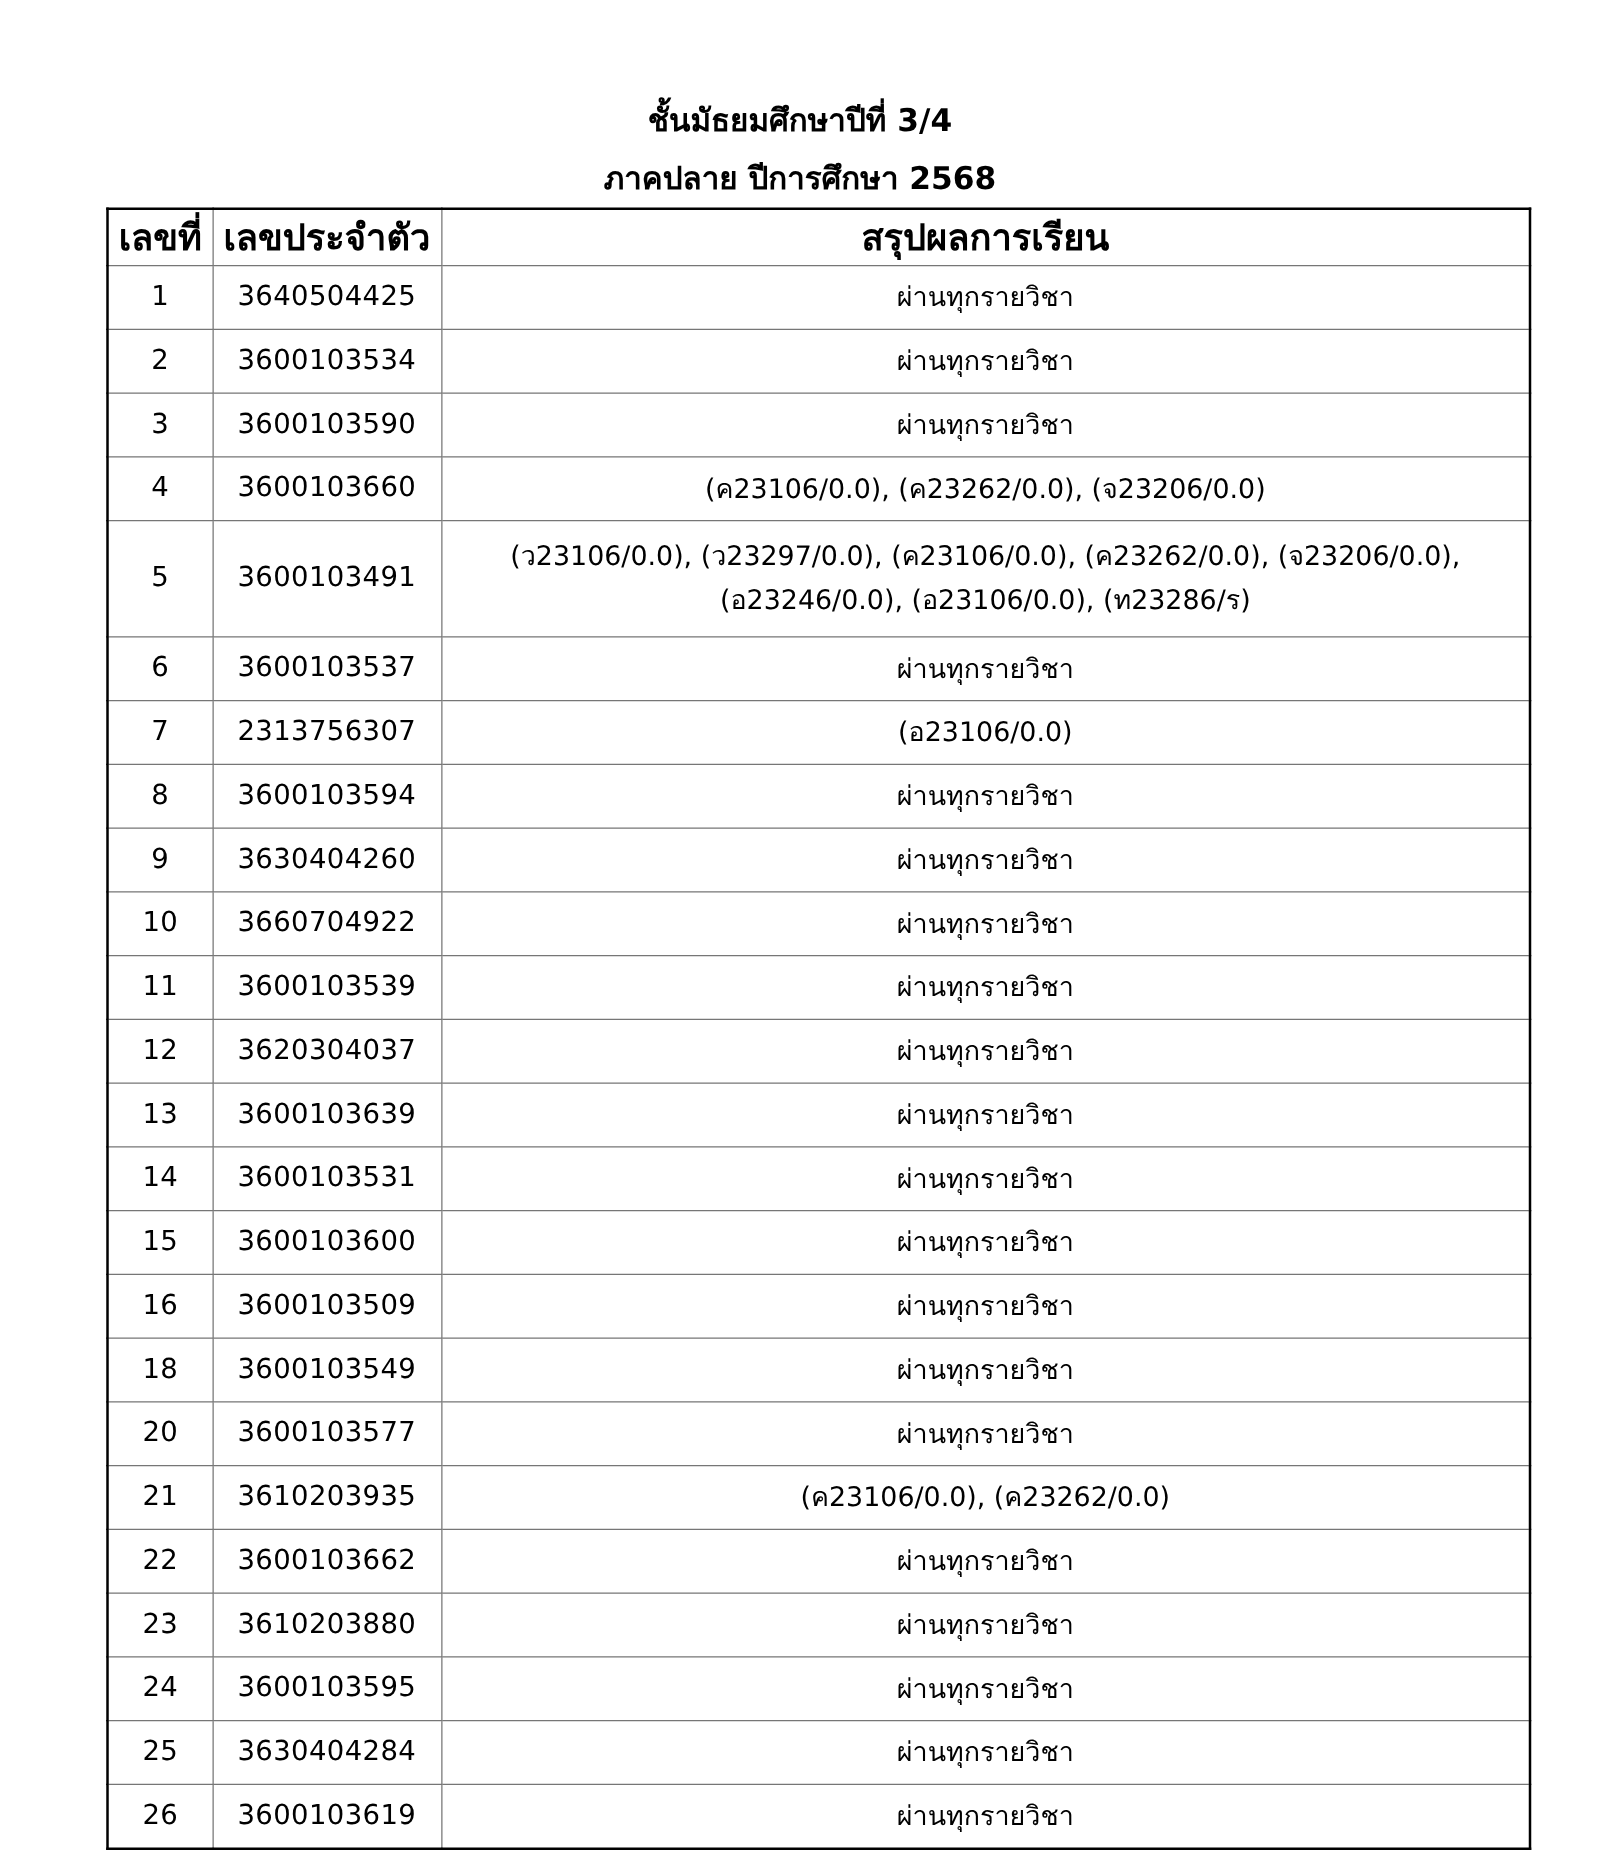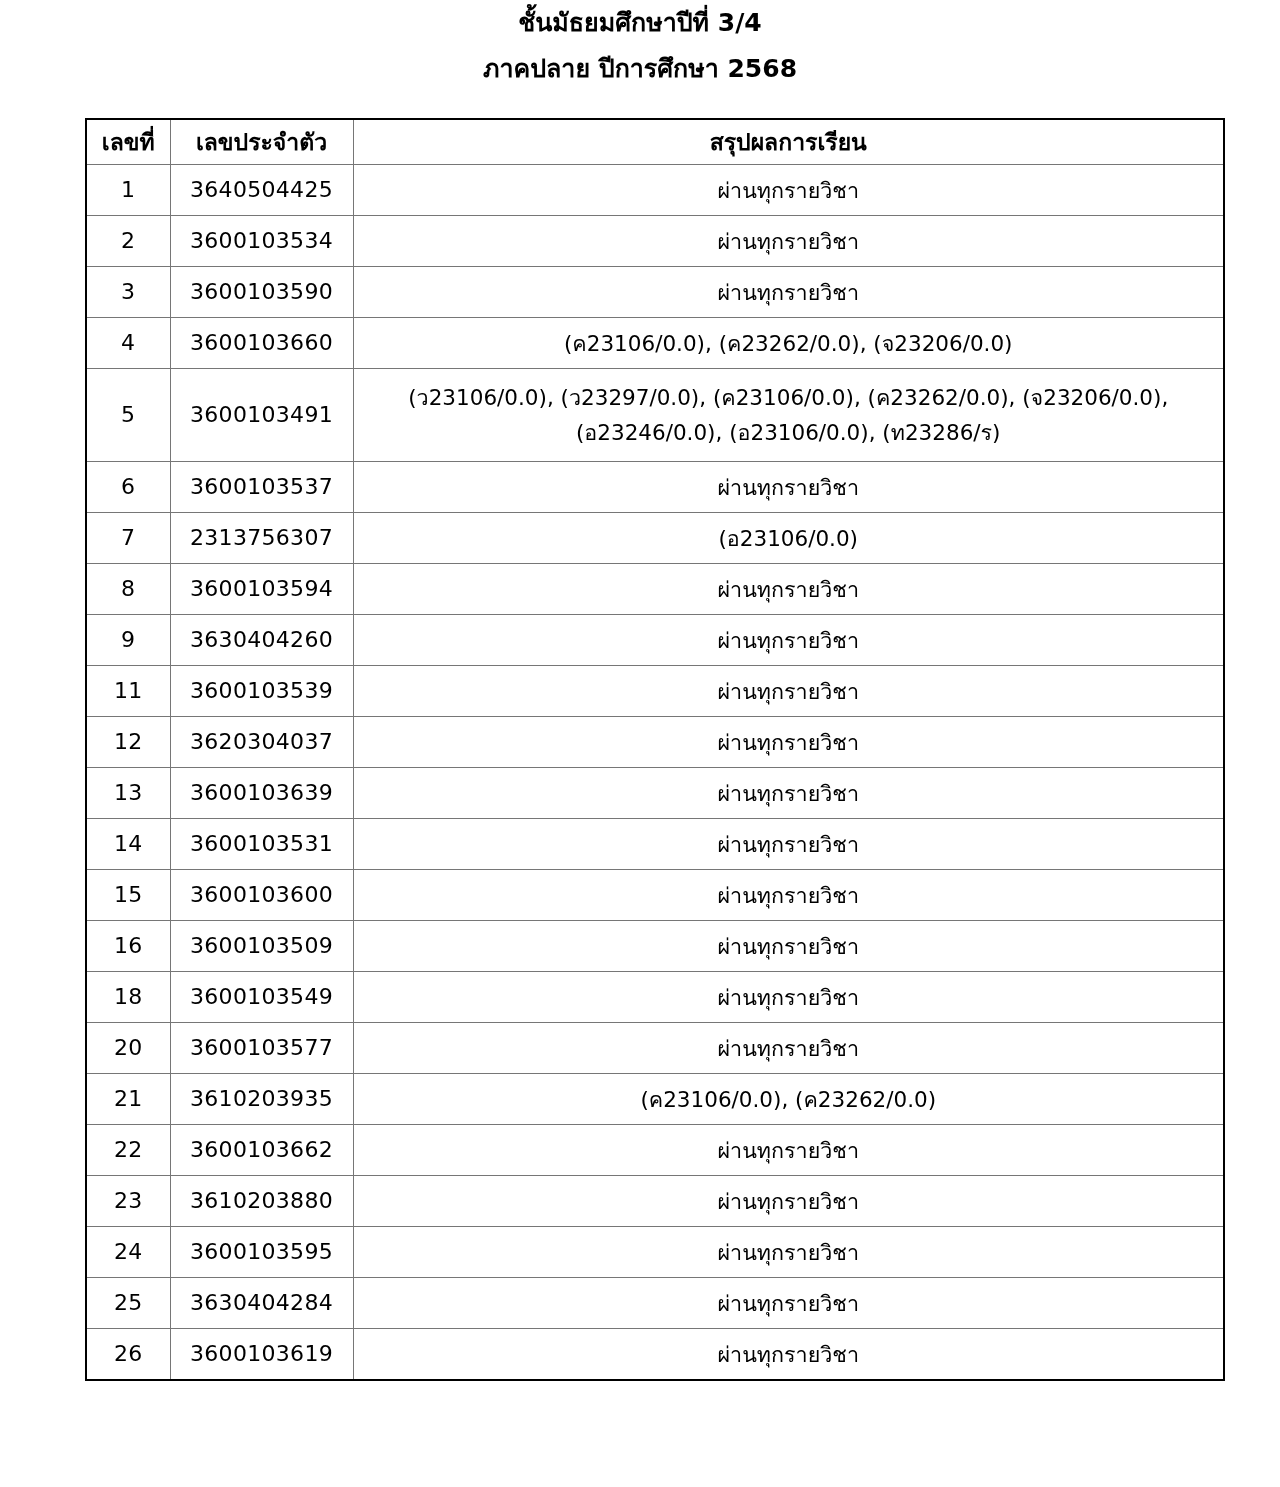--- a/index.html
+++ b/index.html
@@ -16,21 +16,23 @@
   }
 
   .page {
     position: relative;
     width: 1280px;
     height: 1487px;
     box-sizing: border-box;
   }
 
   .title-block {
+    padding-top: 26px;
     text-align: center;
+    margin-top: 48px;
   }
   .title-line {
     font-size: 25px;
     font-weight: bold;
     line-height: 46px;
     letter-spacing: 0px;
     white-space: nowrap;
   }
 
   .table-wrap {
@@ -58,21 +60,21 @@
     vertical-align: middle;
     padding: 0 4px;
     font-size: 22px;
     line-height: 34px;
     color: #000000;
   }
 
   table.grades thead th {
     font-weight: bold;
     height: 44px;
-    font-size: 23px;
+    font-size: 29px;
   }
 
   table.grades tbody td {
     font-weight: normal;
     height: 42px;
   }
 
   table.grades tbody td.num,
   table.grades tbody td.sid {
     font-family: "DejaVu Sans", "Liberation Sans", sans-serif;
@@ -154,20 +156,25 @@
             <td class="num">8</td>
             <td class="sid">3600103594</td>
             <td class="result">ผ่านทุกรายวิชา</td>
           </tr>
           <tr>
             <td class="num">9</td>
             <td class="sid">3630404260</td>
             <td class="result">ผ่านทุกรายวิชา</td>
           </tr>
           <tr>
+            <td class="num">10</td>
+            <td class="sid">3660704922</td>
+            <td class="result">ผ่านทุกรายวิชา</td>
+          </tr>
+          <tr>
             <td class="num">11</td>
             <td class="sid">3600103539</td>
             <td class="result">ผ่านทุกรายวิชา</td>
           </tr>
           <tr>
             <td class="num">12</td>
             <td class="sid">3620304037</td>
             <td class="result">ผ่านทุกรายวิชา</td>
           </tr>
           <tr>

